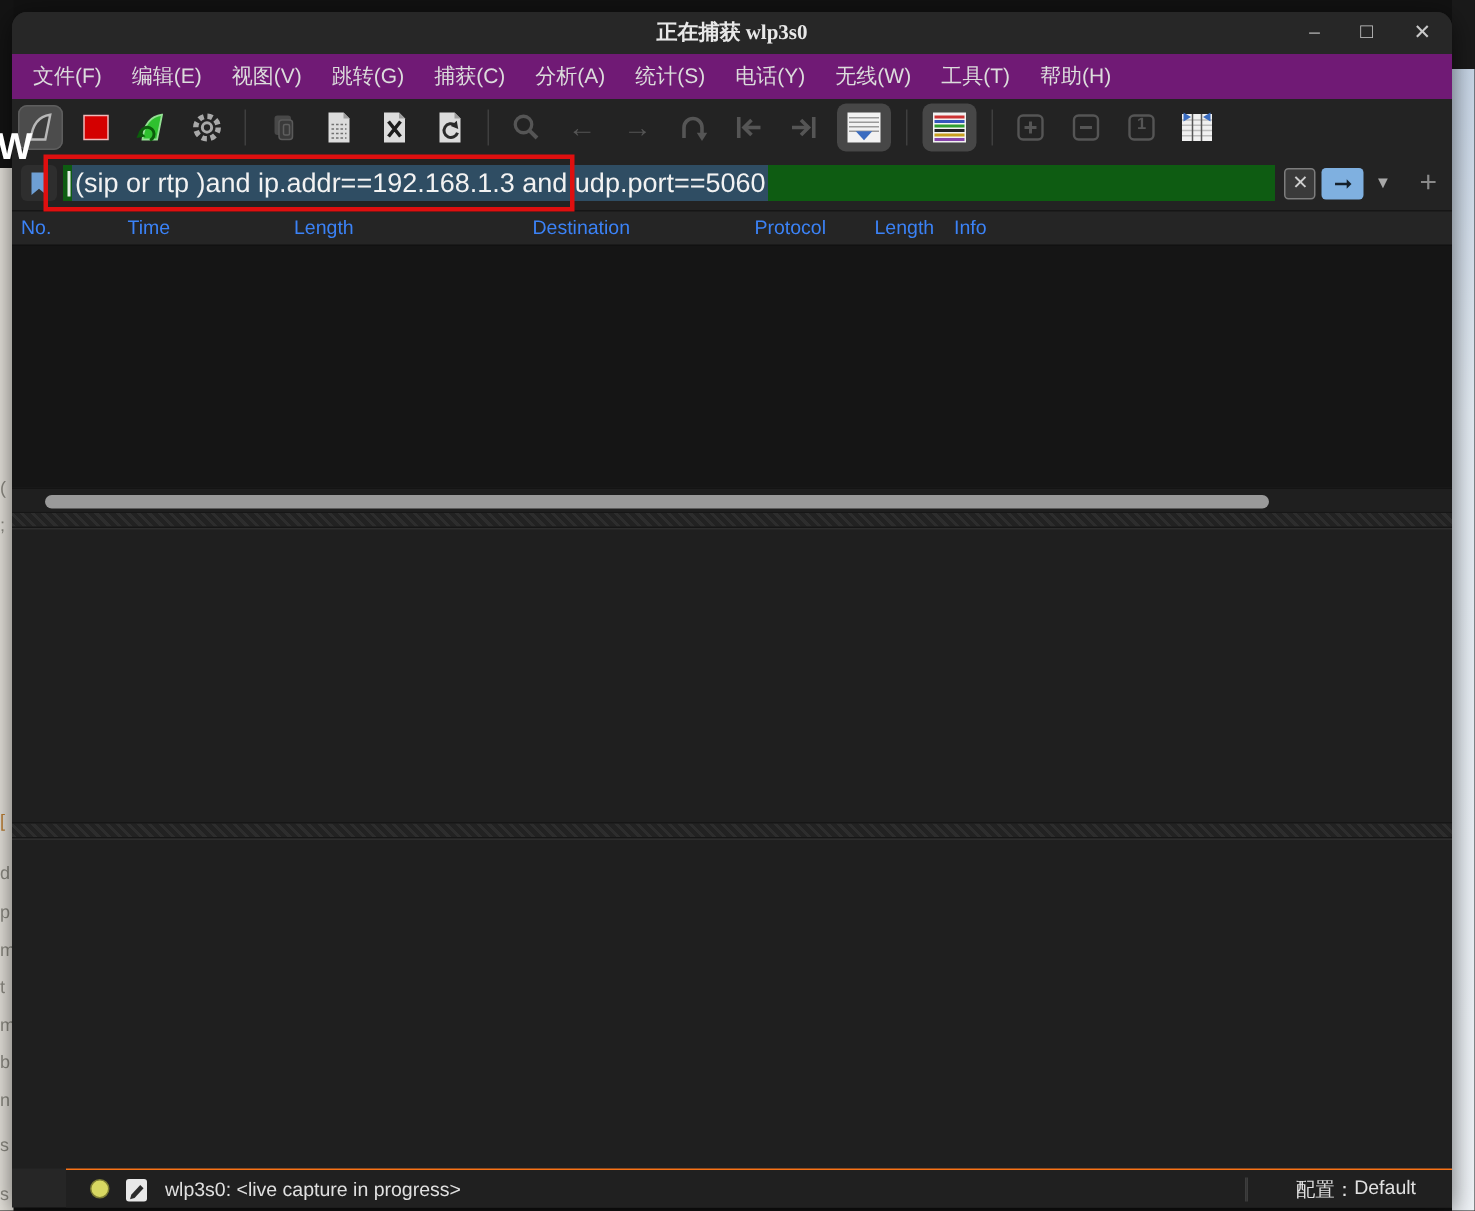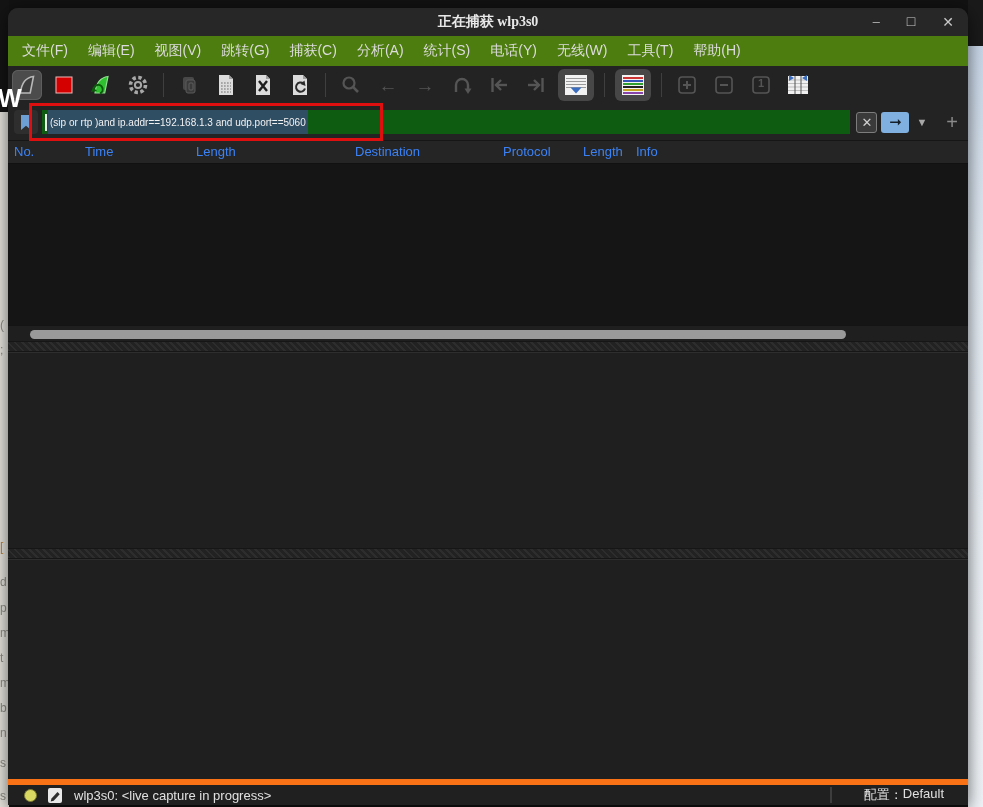--- a/index.html
+++ b/index.html
@@ -16,54 +16,54 @@
   
   .window { position:absolute; left:8px; top:8px; width:960px; height:797px; background:#262626;
             border-radius:10px 10px 0 0; box-shadow:0 4px 18px rgba(0,0,0,.6); z-index:10;
             display:flex; flex-direction:column; }
   .titlebar { height:28px; background:#272727; border-radius:10px 10px 0 0; position:relative;
               display:flex; align-items:center; justify-content:center;font-family:Liberation Serif, serif; }
   .titlebar .title { color:#e8e8e8; font-size:14px; font-weight:bold; }
   .win-controls { position:absolute; right:14px; top:0; height:28px; display:flex; align-items:center; gap:27px;
                   color:#c9c9c9; font-size:14px; }
   .win-controls span { cursor:default; }
-  .menubar { height:30px; background:#4d7c0f; display:flex; align-items:center; padding-left:14px; gap:20px; }
+  .menubar { height:30px; background:#701a75; display:flex; align-items:center; padding-left:14px; gap:20px; }
   .menubar .menu-item { color:#dcdcdc; font-size:14px; white-space:nowrap; }
   
   .toolbar { height:38px; background:#232323; display:flex; align-items:center; padding-left:4px; gap:7px; }
   .tbtn { width:30px; height:30px; display:flex; align-items:center; justify-content:center; border-radius:6px; flex:none; }
   .tbtn.sel { background:#4c4c4c; box-shadow:inset 0 0 0 1px #5e5e5e; }
   .tbtn.tog { background:#474747; width:36px; height:32px; }
   .tsep { width:1px; height:24px; background:#3f3f3f; flex:none; margin:0 3px; }
   .gly { font-size:19px; color:#555; line-height:1; }
   
   .filterbar { height:36px; background:#232323; display:flex; align-items:center; padding:0 8px 0 6px; gap:4px; }
   .bookmark-btn { width:24px; height:24px; background:#2e2e2e; border-radius:4px; display:flex; align-items:center; justify-content:center; flex:none; }
   .filter-input { height:24px; flex:1; background:#0e5c12; display:flex; align-items:center; padding-left:3px; overflow:hidden; }
   .caret { width:2px; height:17px; background:#e8f0e8; margin-right:1px; flex:none; }
-  .filter-text { background:#2f4d63; color:#f2f2f2; font-size:10px; padding:15px 2px; white-space:nowrap; }
+  .filter-text { background:#2f4d63; color:#f2f2f2; font-size:18px; padding:15px 2px; white-space:nowrap; }
   .clear-btn { width:21px; height:21px; background:#3a3a3a; border:1px solid #7d7d7d; border-radius:3px;
                color:#cfcfcf; font-size:13px; display:flex; align-items:center; justify-content:center; flex:none; margin-left:2px; }
   .apply-btn { width:28px; height:21px; background:#7fb0e0; border-radius:3px; color:#15202b; font-size:15px; font-weight:bold;
                display:flex; align-items:center; justify-content:center; flex:none; }
   .dd-caret { color:#a8a8a8; font-size:11px; padding:0 3px; flex:none; }
   .add-filter { color:#8a8a8a; font-size:20px; flex:none; margin-left:12px; margin-right:2px; }
   
   .colheader { height:24px; background:#252525; border-top:1px solid #161616; border-bottom:1px solid #111; position:relative; }
   .colheader span { position:absolute; top:3px; color:#3b82f6; font-size:13px; }
   .packetlist { height:161px; background:#151515; }
   .hscroll { height:16px; background:#1f1f1f; position:relative; border-top:1px solid #141414; }
   .hthumb { position:absolute; left:22px; top:4px; width:816px; height:9px; background:#9a9a9a; border-radius:5px; }
   .splitter { height:11px; background:#262626; border-top:1px solid #161616; border-bottom:1px solid #161616;
               background-image:repeating-linear-gradient(45deg,#2d2d2d 0 2px,#222 2px 5px); }
   .detailspane { height:196px; background:#1f1f1f; border-top:1px solid #2e2e2e; }
   .bytespane { height:220px; background:#1f1f1f; border-top:1px solid #2e2e2e; }
   
-  .statusbar { height:26px; background:#202020; border-top:6px solid #f97316; display:flex; align-items:center;
-               padding:0 10px; color:#e0e0e0; font-size:13px; }
+  .statusbar { height:26px; background:#202020; border-top:1px solid #f97316; display:flex; align-items:center;
+               padding:0 10px; color:#e0e0e0; font-size:13px;margin-left:36px; }
   .expert-dot { width:13px; height:13px; border-radius:50%; background:#d8d862; border:1px solid #7d7d33; margin:0 10px 0 6px; flex:none; }
   .sb-sep { width:1px; height:16px; background:#3d3d3d; flex:none; }
   .sb-source { margin-left:10px; }
   .sb-right { margin-left:auto; display:flex; align-items:center; }
   .sb-packets { padding:0 26px 0 28px; }
   .sb-profile { padding:0 14px 0 32px; display:flex; }
   
   .annotation-rect { position:absolute; left:29px; top:103px; width:354px; height:38px;
                      border:3px solid #df0f0f; z-index:40; pointer-events:none; }
   svg { display:block; }

